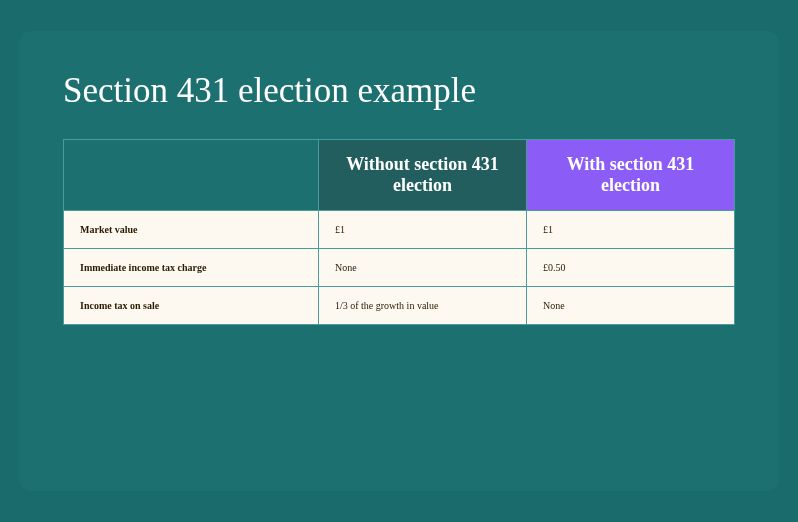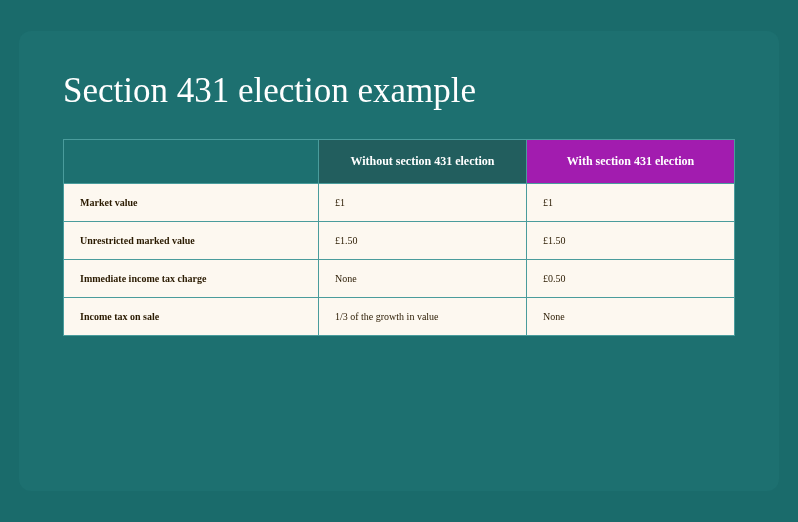--- a/index.html
+++ b/index.html
@@ -42,37 +42,37 @@
 
     thead tr {
       background-color: #1d7070;
     }
 
     thead th {
       border: 1.5px solid #4a9c9c;
       padding: 14px 16px;
       color: #fff;
       font-weight: bold;
-      font-size: 12px;
+      font-size: 18px;
       text-align: center;
       vertical-align: middle;
     }
 
     thead th:first-child {
       background-color: #1d7070;
       width: 38%;
     }
 
     thead th.col-without {
       background-color: #225e5e;
       width: 31%;
     }
 
     thead th.col-with {
-      background-color: #a21caf;
+      background-color: #8b5cf6;
       width: 31%;
     }
 
     tbody tr {
       background-color: #fdf8f0;
     }
 
     tbody tr:nth-child(even) {
       background-color: #fdf8f0;
     }
@@ -109,25 +109,20 @@
         <th class="col-with">With section 431 election</th>
       </tr>
     </thead>
     <tbody id="table-body">
     <tr>
           <td>Market value</td>
           <td>£1</td>
           <td>£1</td>
         </tr>
         <tr>
-          <td>Unrestricted marked value</td>
-          <td>£1.50</td>
-          <td>£1.50</td>
-        </tr>
-        <tr>
           <td>Immediate income tax charge</td>
           <td>None</td>
           <td>£0.50</td>
         </tr>
         <tr>
           <td>Income tax on sale</td>
           <td>1/3 of the growth in value</td>
           <td>None</td>
         </tr>
       </tbody>

